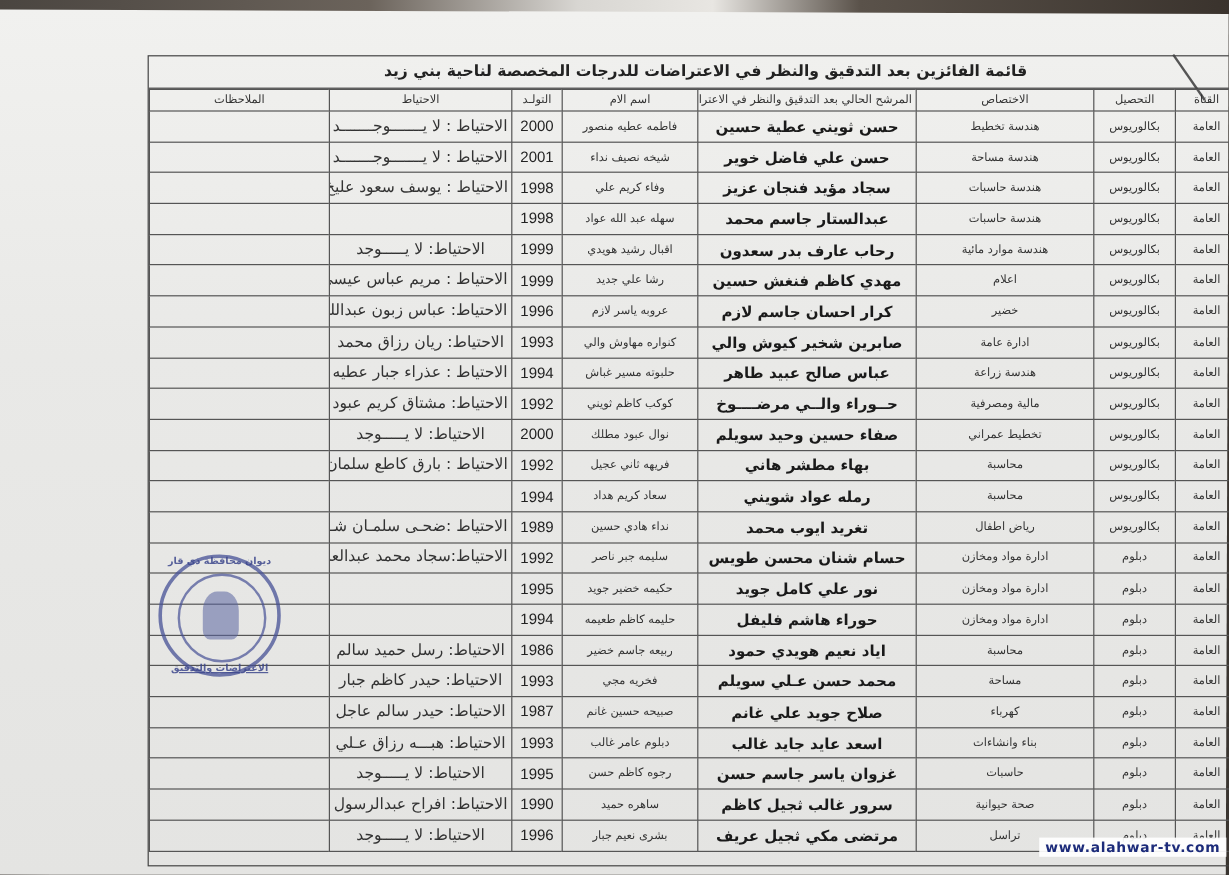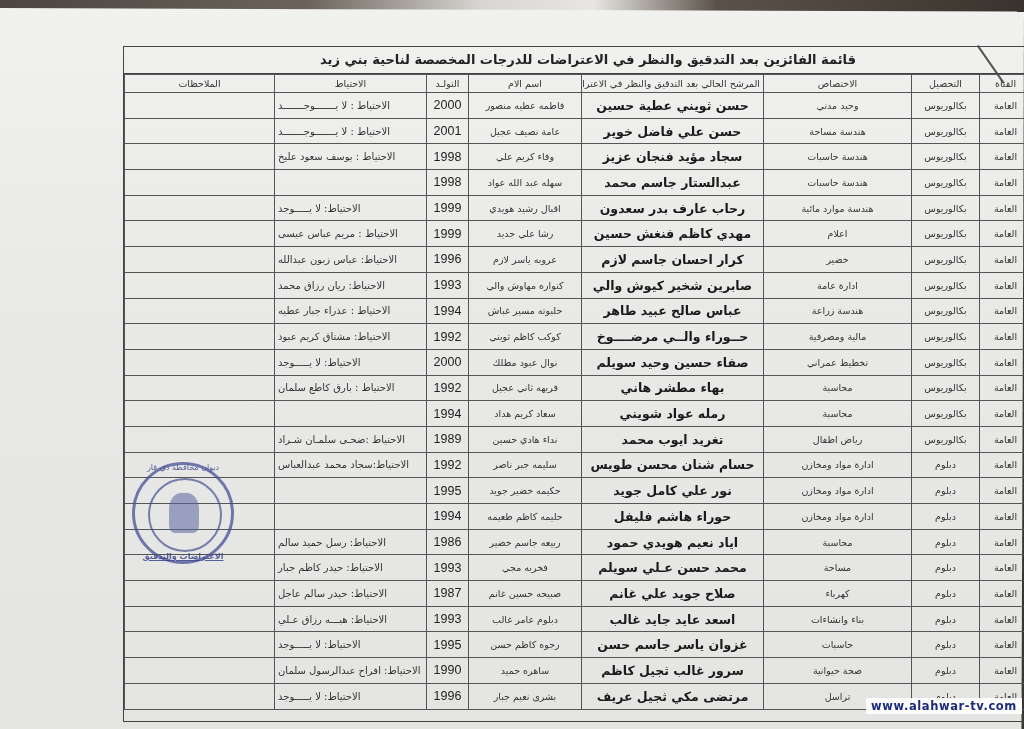--- a/index.html
+++ b/index.html
@@ -43,21 +43,21 @@
     padding: 0 3px;
     white-space: nowrap; overflow: hidden;
     text-align: center;
     color: #333;
   }
   th { height: 17px; font-size: 9.5px; font-weight: normal; color: #333; }
   td { height: 24.7px; font-size: 9.5px; }
   td.num { text-align: right; font-family: "Liberation Sans", sans-serif; font-size: 12px; color: #222; }
   td.name { font-weight: bold; font-size: 12.5px; color: #1a1a1a; }
   td.year { font-family: "Liberation Sans", sans-serif; font-size: 12.5px; color: #222; }
-  td.reserve { text-align: left; font-size: 10px; color: #333; }
+  td.reserve { text-align: center; font-size: 13px; color: #333; }
   .c-num { width: 20px; }
   .c-ch { width: 52px; }
   .c-edu { width: 68px; }
   .c-spec { width: 148px; }
   .c-name { width: 182px; }
   .c-mom { width: 113px; }
   .c-year { width: 42px; }
   .c-res { width: 152px; }
   .c-notes { width: auto; }
   .stamp {
@@ -69,22 +69,22 @@
   .stamp::before {
     content: ""; position: absolute; left: 13px; top: 13px; width: 70px; height: 70px;
     border-radius: 50%; border: 2px solid rgba(70, 80, 150, 0.7);
   }
   .stamp-eagle {
     position: absolute; left: 34px; top: 28px; width: 30px; height: 40px;
     background: rgba(90, 100, 160, 0.55);
     border-radius: 40% 40% 20% 20%;
   }
   .stamp-text {
-    position: absolute; left: 12px; top: -2px; width: 96px; text-align: left;
-    font-size: 8px; color: rgba(60, 70, 140, 0.85); font-weight: normal;
+    position: absolute; left: 0; top: -2px; width: 96px; text-align: center;
+    font-size: 8px; color: rgba(60, 70, 140, 0.85); font-weight: bold;
   }
   .stamp-text-bottom {
     position: absolute; left: 0; bottom: 0px; width: 96px; text-align: center;
     font-size: 8px; color: rgba(60, 70, 140, 0.85); font-weight: bold; text-decoration: underline;
   }
   .watermark {
     position: absolute; left: 866px; top: 698px; padding: 1px 5px;
     background: rgba(255,255,255,0.92);
     color: #1c2b7a; font-family: "DejaVu Sans", sans-serif;
     font-weight: bold; font-size: 11.5px; letter-spacing: 0.6px;
@@ -124,34 +124,34 @@
         <th>التولـد</th>
         <th>الاحتياط</th>
         <th>الملاحظات</th>
       </tr>
     </thead>
     <tbody id="rows">
         <tr>
           <td class="num">1</td>
           <td>العامة</td>
           <td>بكالوريوس</td>
-          <td>وحيد مدني</td>
+          <td>هندسة تخطيط</td>
           <td class="name">حسن ثويني عطية حسين</td>
           <td>فاطمه عطيه منصور</td>
           <td class="year">2000</td>
           <td class="reserve">الاحتياط : لا يـــــــوجـــــــد</td>
           <td></td>
         </tr>
         <tr>
           <td class="num">2</td>
           <td>العامة</td>
           <td>بكالوريوس</td>
           <td>هندسة مساحة</td>
           <td class="name">حسن علي فاضل خوير</td>
-          <td>عامة نصيف عجيل</td>
+          <td>شيخه نصيف نداء</td>
           <td class="year">2001</td>
           <td class="reserve">الاحتياط : لا يـــــــوجـــــــد</td>
           <td></td>
         </tr>
         <tr>
           <td class="num">3</td>
           <td>العامة</td>
           <td>بكالوريوس</td>
           <td>هندسة حاسبات</td>
           <td class="name">سجاد مؤيد فنجان عزيز</td>

